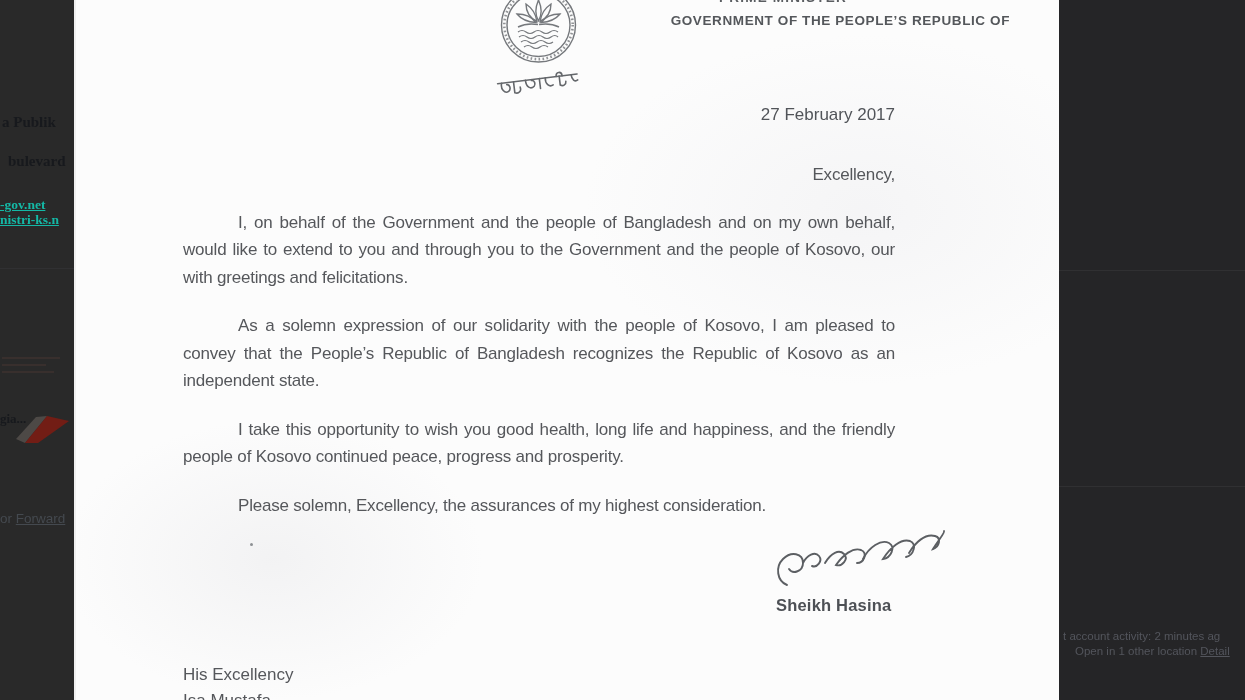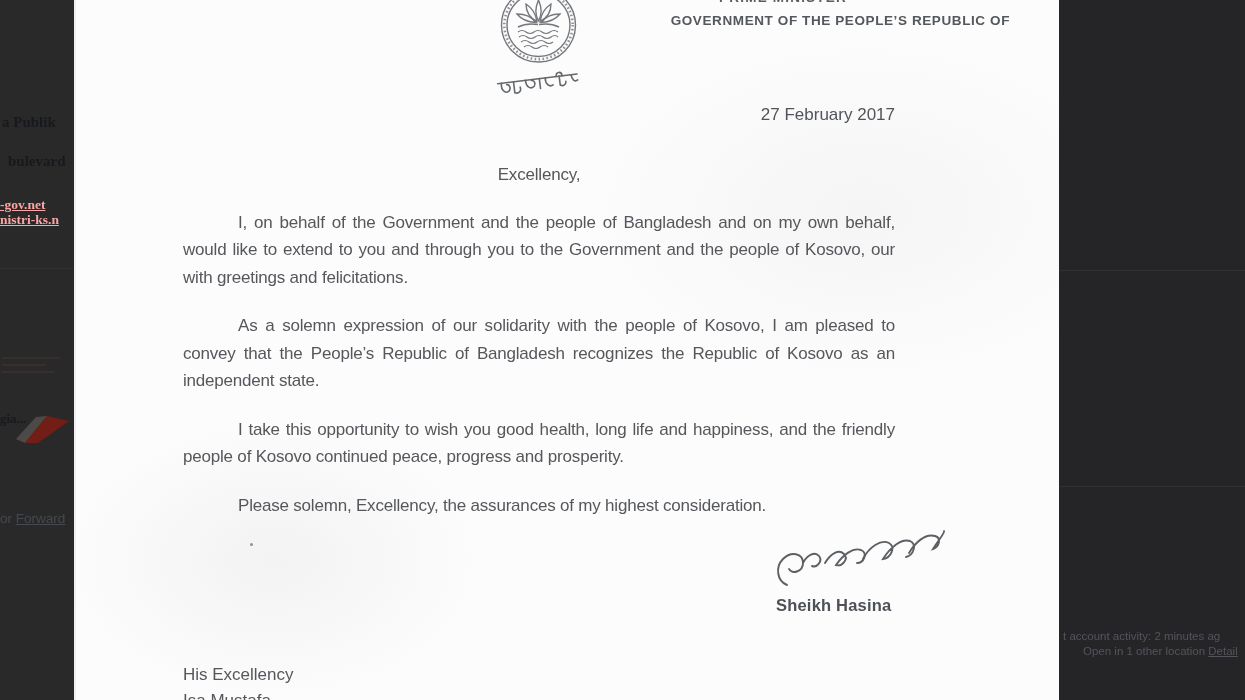--- a/index.html
+++ b/index.html
@@ -7,32 +7,32 @@
     position:relative;width:1245px;height:700px;overflow:hidden;
     background:#262626;font-family:"Liberation Sans",sans-serif;
   }
   
   .bg-strip{position:absolute;top:0;height:700px;overflow:hidden;}
   .bg-left{left:0;width:74px;background:#292929;}
   .bg-right{left:1059px;width:186px;background:#252527;}
   .bg-sep{position:absolute;left:0;width:100%;height:1px;background:#303032;}
   .bgl-item{position:absolute;color:#17191d;font-family:"Liberation Serif",serif;
     font-weight:bold;font-size:15px;white-space:nowrap;}
-  .bgl-link{position:absolute;color:#fca5a5;font-family:"Liberation Serif",serif;
+  .bgl-link{position:absolute;color:#14b8a6;font-family:"Liberation Serif",serif;
     font-weight:bold;font-size:13.5px;text-decoration:underline;white-space:nowrap;cursor:pointer;}
   .faint-lines{position:absolute;left:2px;top:357px;}
   .faint-lines i{display:block;height:2px;margin-bottom:5px;background:#463431;opacity:.55;}
   .faint-lines i:nth-child(1){width:58px;}
   .faint-lines i:nth-child(2){width:44px;}
   .faint-lines i:nth-child(3){width:52px;}
   .bgl-forward{position:absolute;left:0;top:511px;font-size:13.5px;color:#44494f;white-space:nowrap;}
   .bgl-forward a{color:#44494f;text-decoration:underline;cursor:pointer;}
   .acct{position:absolute;left:4px;top:629px;font-size:11.5px;line-height:14.5px;
     color:#53555c;white-space:nowrap;}
-  .acct .l2{margin-left:20px;}
+  .acct .l2{margin-left:12px;}
   .acct a{color:#53555c;text-decoration:underline;cursor:pointer;}
   
   .page{
     position:absolute;left:74px;top:0;width:985px;height:700px;
     background:#fcfcfc;
     background-image:
       radial-gradient(ellipse 300px 200px at 20% 80%, rgba(233,233,235,.5), transparent 70%),
       radial-gradient(ellipse 400px 250px at 80% 30%, rgba(240,240,242,.6), transparent 70%);
     border-left:2px solid #f0f0f0;border-right:2px solid #d6d6d6;
     box-shadow:inset 4px 0 8px -4px rgba(255,255,255,.9);
@@ -44,21 +44,21 @@
   .orghead{position:absolute;left:514px;top:9px;width:420px;text-align:right;
     font-size:13.5px;font-weight:bold;letter-spacing:.6px;color:#54575b;line-height:23px;}
   .seal-wrap{position:absolute;left:406px;top:-6px;width:113px;}
   .seal-wrap svg{display:block;}
   .seal-caption{margin:1px 0 0 12px;transform:rotate(-7deg);}
   .date{position:absolute;left:519px;top:105px;width:300px;text-align:right;
     font-size:17px;color:#515459;}
   .body-text{position:absolute;left:107px;top:161px;width:712px;
     font-size:17px;line-height:27.5px;letter-spacing:-0.2px;color:#55575b;
     text-align:justify;}
-  .body-text .salutation{margin:0 0 20px 0;text-align:center;}
+  .body-text .salutation{margin:0 0 20px 0;text-align:right;}
   .body-text p{margin:0 0 21px 0;text-indent:55px;}
   .speck{position:absolute;left:174px;top:543px;width:3px;height:3px;border-radius:50%;
     background:#8d9094;}
   .sig-script{position:absolute;left:697px;top:523px;}
   .sig-name{position:absolute;left:700px;top:596px;font-size:16.5px;font-weight:bold;
     color:#4d5055;letter-spacing:.2px;}
   .addressee{position:absolute;left:107px;top:662px;font-size:17px;line-height:26px;color:#55575b;}
   .logo-mark{position:absolute;left:14px;top:414px;}
 </style>
 </head>

